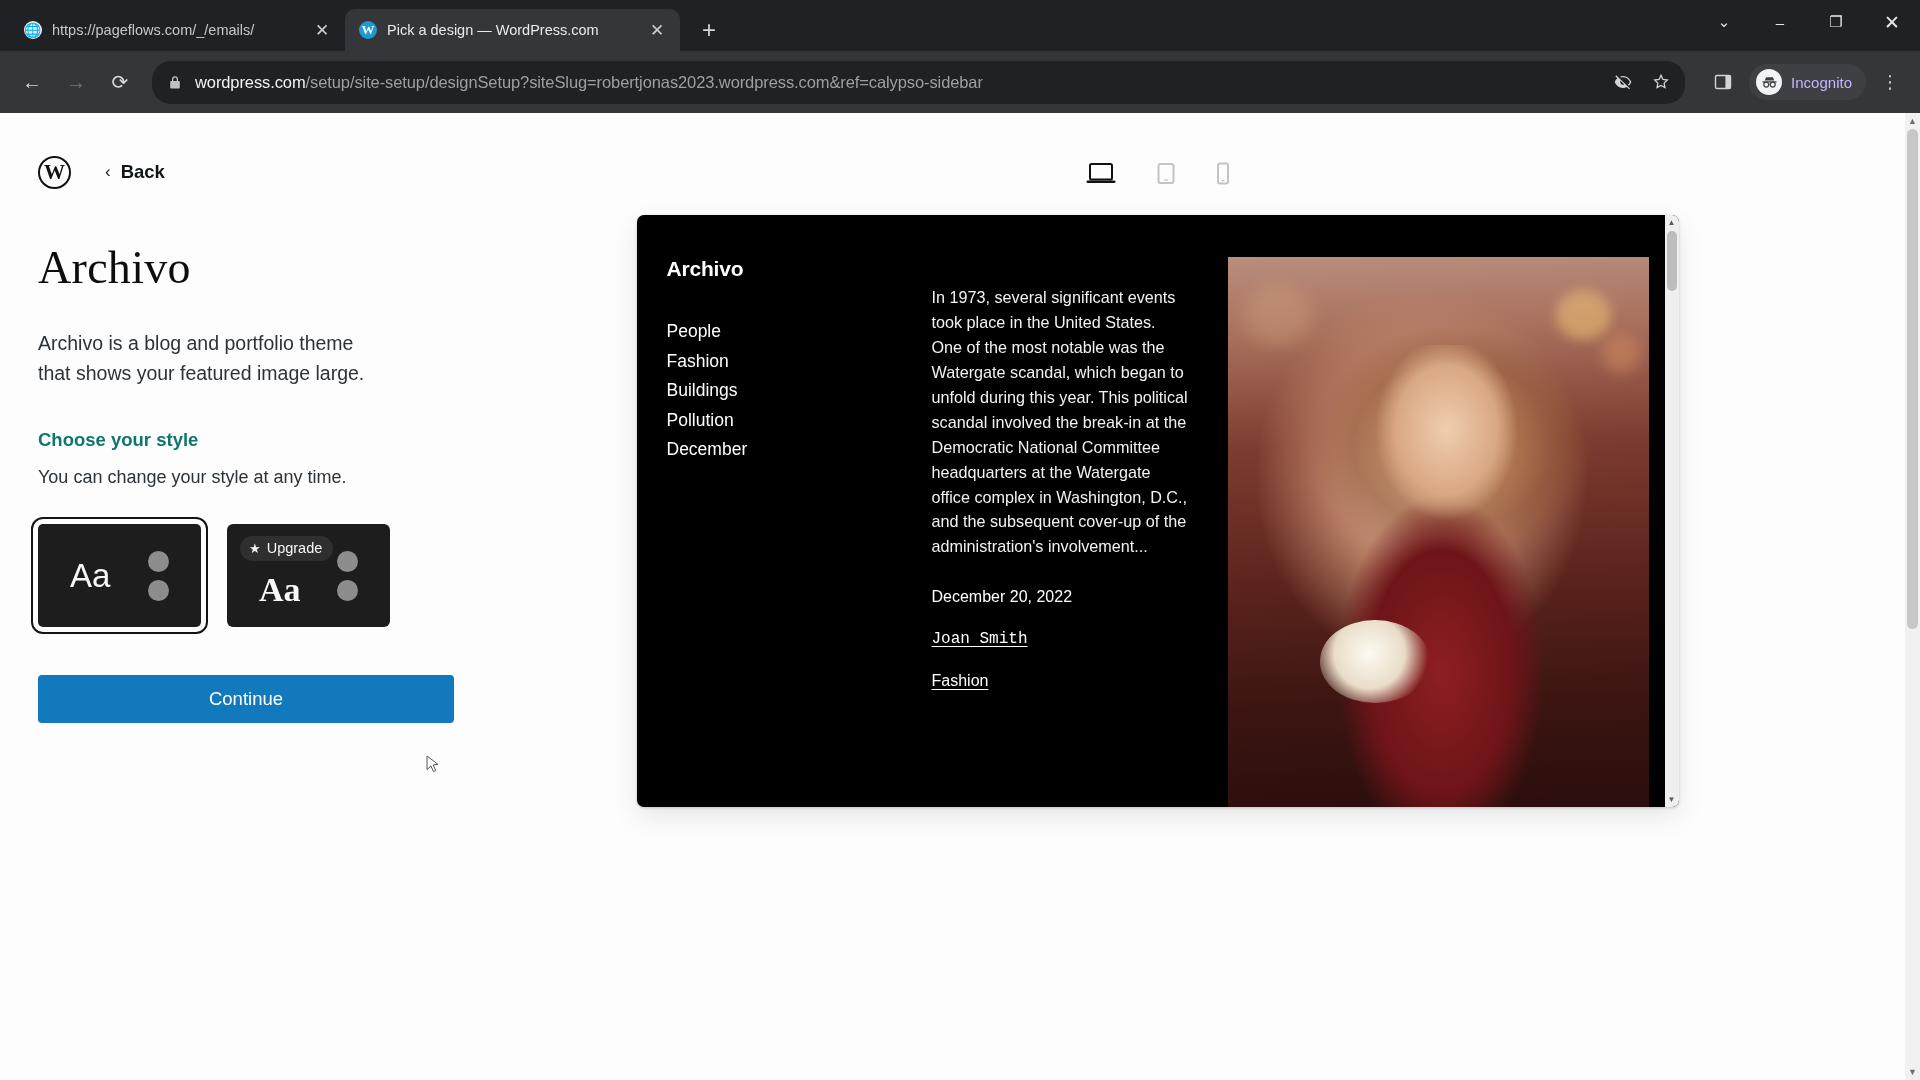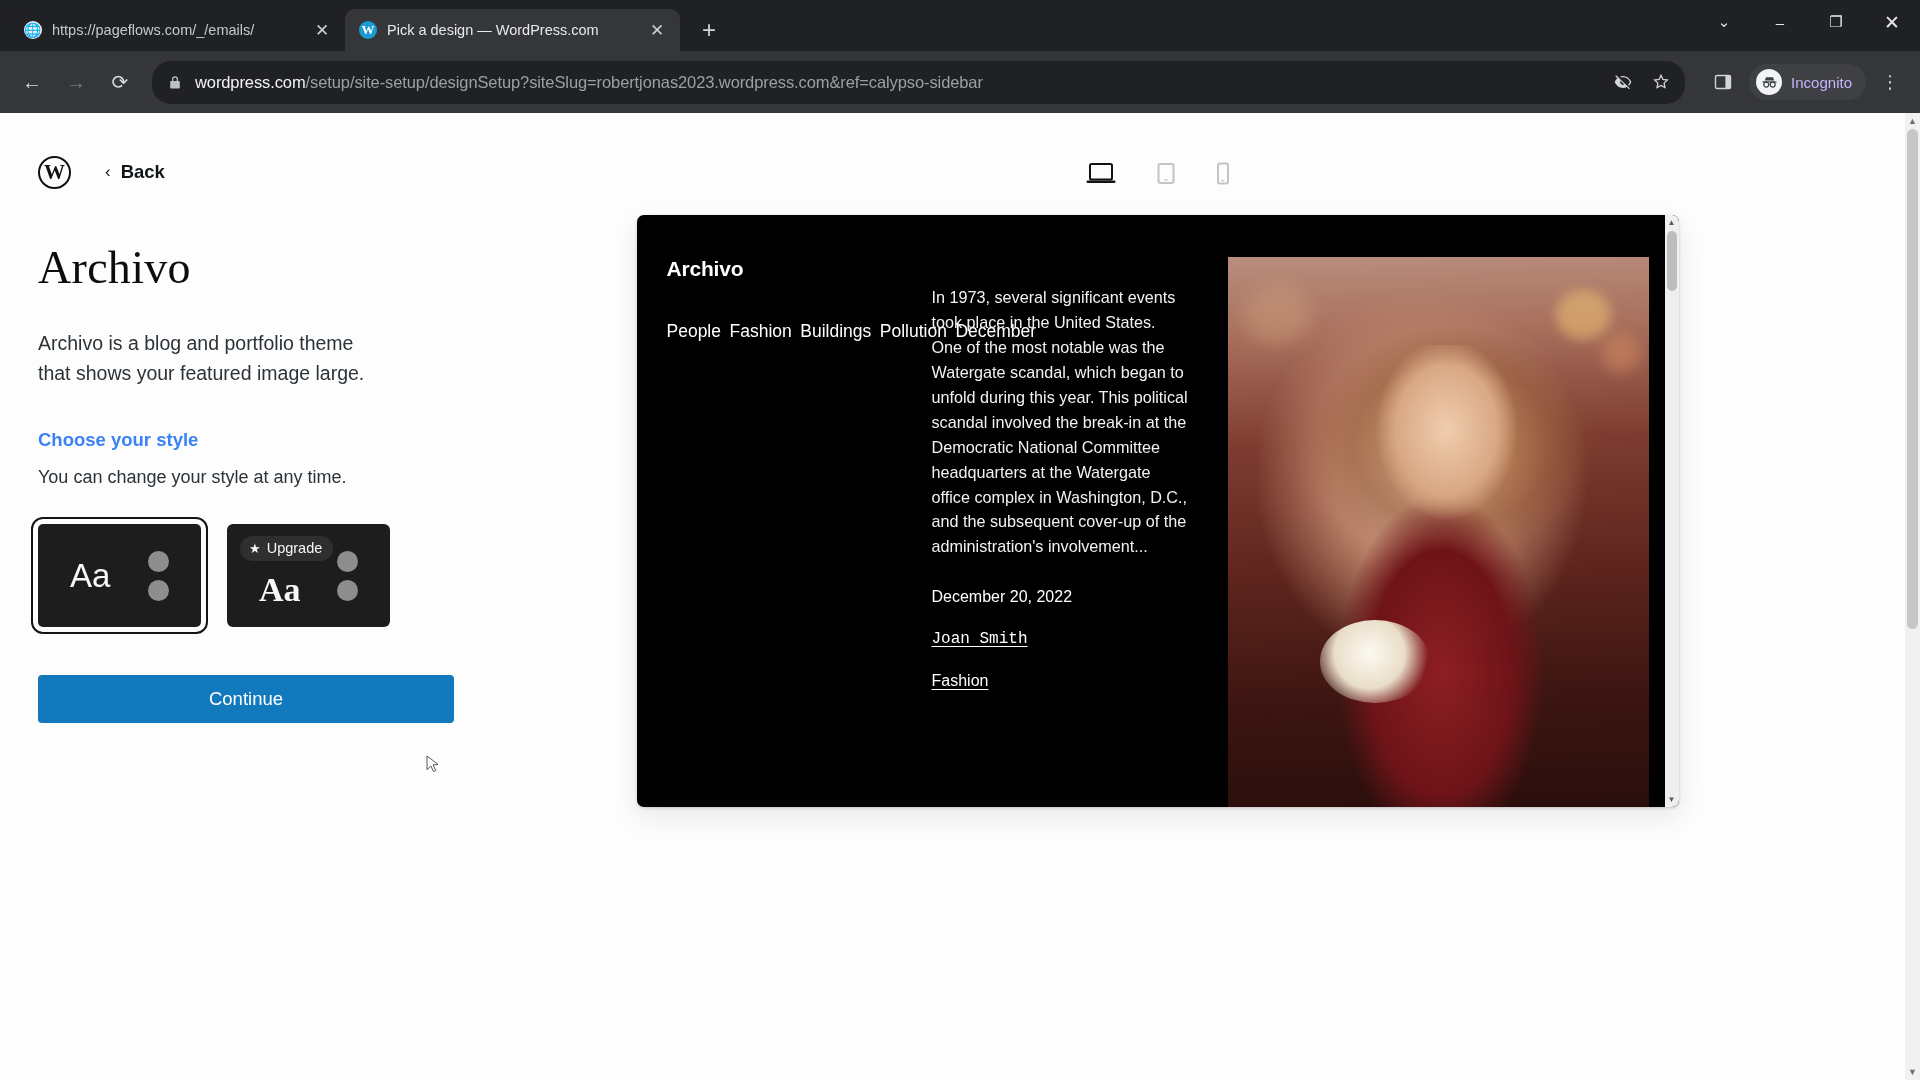--- a/index.html
+++ b/index.html
@@ -173,21 +173,21 @@
     margin-top: 52px;
     letter-spacing: 0.3px;
   }
   .theme-desc {
     margin-top: 34px;
     font-size: 19.5px;
     line-height: 1.55;
     color: #2c3338;
     max-width: 345px;
   }
-  .sec-title { margin-top: 41px; font-size: 18.5px; font-weight: 700; color: #3b82f6; }
+  .sec-title { margin-top: 41px; font-size: 18.5px; font-weight: 700; color: #0f766e; }
   .sec-sub { margin-top: 16px; font-size: 18px; color: #2c3338; }
 
   .style-row { display: flex; gap: 26px; margin-top: 36px; }
   .style-card {
     width: 163px; height: 103px;
     background: #1d1d1d;
     border-radius: 6px;
     position: relative;
     display: flex;
     align-items: center;
@@ -266,21 +266,21 @@
   }
   .preview-inner {
     display: flex;
     width: 100%;
     height: 100%;
     padding: 42px 0 0 30px;
     color: #fff;
   }
   .site-nav { width: 265px; flex: 0 0 265px; padding-left: 0px; }
   .site-brand { font-size: 21px; font-weight: 700; letter-spacing: -0.2px; }
-  .site-menu { margin-top: 40px; display: flex; flex-direction: row; gap: 8.5px; }
+  .site-menu { margin-top: 40px; display: flex; flex-direction: column; gap: 8.5px; }
   .site-menu li { list-style: none; font-size: 17.5px; color: #fff; }
 
   .article { width: 264px; flex: 0 0 264px; padding-right: 6px; }
   .art-title { font-size: 20.5px; font-weight: 700; line-height: 1.44; letter-spacing: -0.2px; }
   .art-body { margin-top: 28px; font-size: 16.2px; line-height: 1.54; color: #f2f2f2; }
   .art-meta { margin-top: 29px; font-size: 16px; display: flex; gap: 24px; align-items: baseline; flex-direction: column; }
   .art-author { text-decoration: underline; text-underline-offset: 3px; font-family: Liberation Mono, monospace; }
   .art-cat { margin-top: 24px; font-size: 16px; text-decoration: underline; text-underline-offset: 3px; }
 
   .art-photo {

